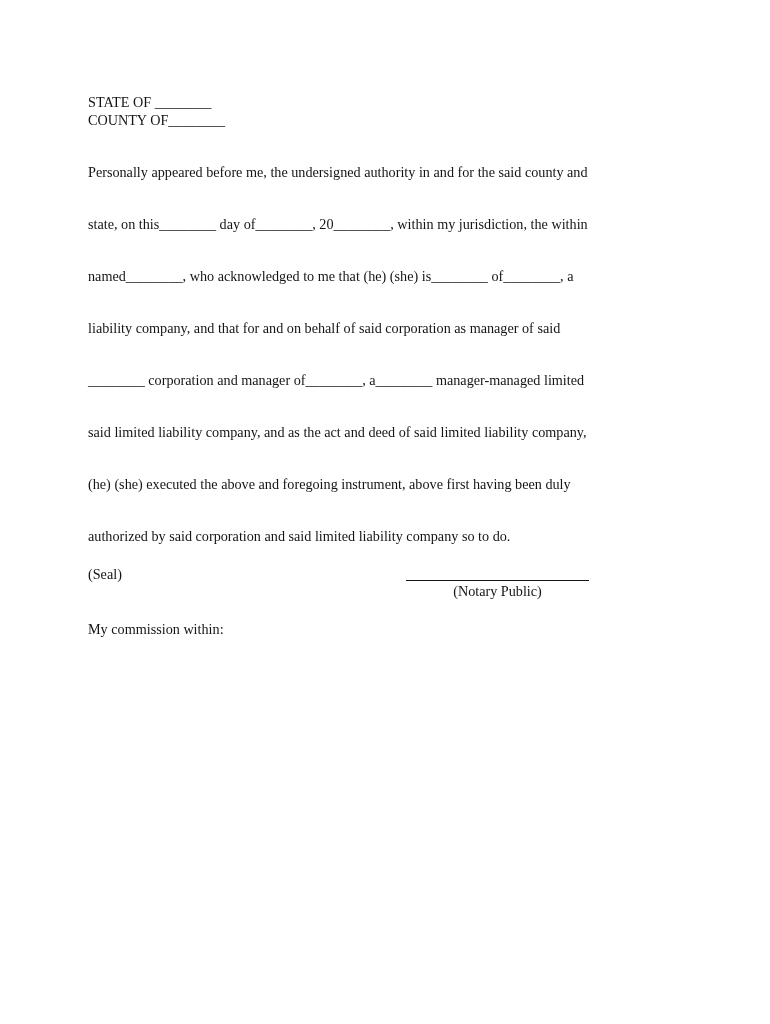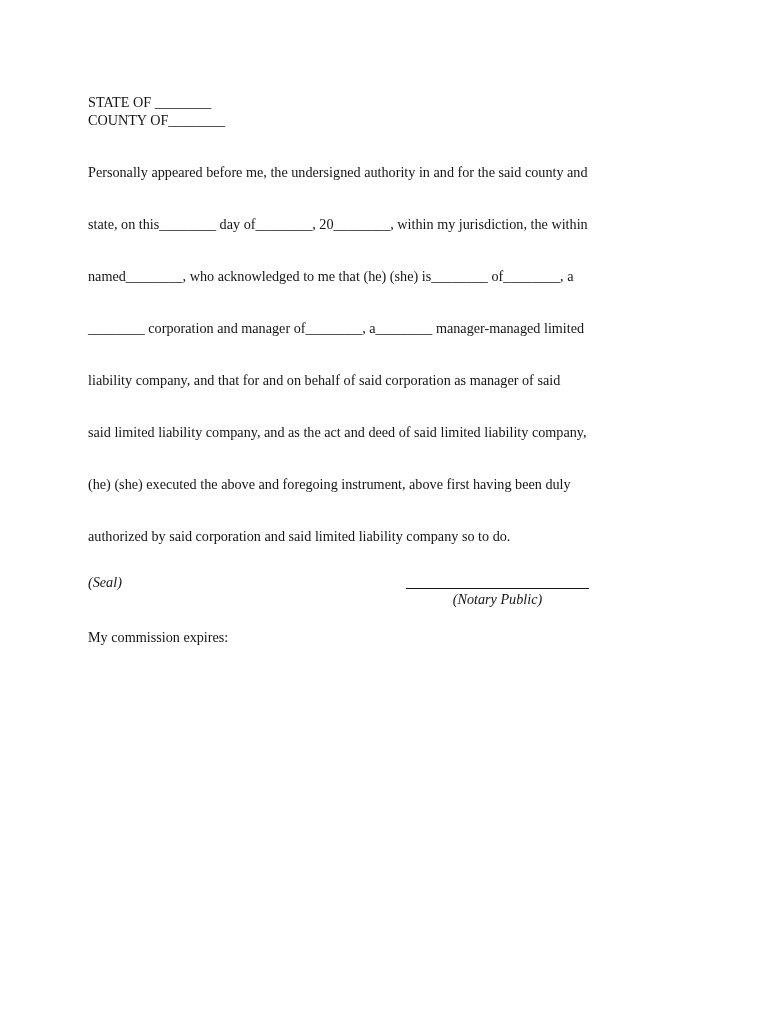--- a/index.html
+++ b/index.html
@@ -27,24 +27,23 @@
     white-space: pre;
   }
   .paragraph {
     margin-top: 19px;
   }
   .paragraph .pline {
     white-space: pre;
     margin-top: 34px;
   }
   .sig-row {
-    margin-top: 28px;
+    margin-top: 20px;
     position: relative;
     height: 34px;
-    font-style: italic;
   }
   .seal-label {
     position: absolute;
     left: 0;
     top: 0;
   }
   .notary-block {
     position: absolute;
     left: 318px;
     top: 0;
@@ -69,30 +68,30 @@
 
   <div class="heading-block">
     <div>STATE OF ________</div>
     <div>COUNTY OF________</div>
   </div>
 
   <div class="paragraph">
     <div class="pline">Personally appeared before me, the undersigned authority in and for the said county and</div>
     <div class="pline">state, on this________ day of________, 20________, within my jurisdiction, the within</div>
     <div class="pline">named________, who acknowledged to me that (he) (she) is________ of________, a</div>
+    <div class="pline">liability company, and that for and on behalf of said corporation as manager of said</div>
     <div class="pline">________ corporation and manager of________, a________ manager-managed limited</div>
-    <div class="pline">liability company, and that for and on behalf of said corporation as manager of said</div>
     <div class="pline">said limited liability company, and as the act and deed of said limited liability company,</div>
     <div class="pline">(he) (she) executed the above and foregoing instrument, above first having been duly</div>
     <div class="pline">authorized by said corporation and said limited liability company so to do.</div>
   </div>
 
   <div class="sig-row">
     <span class="seal-label">(Seal)</span>
     <div class="notary-block">
       <div class="notary-line"></div>
       <div class="notary-label">(Notary Public)</div>
     </div>
   </div>
 
-  <div class="commission">My commission expires:</div>
+  <div class="commission">My commission within:</div>
 
 </div>
 
 </body></html>

